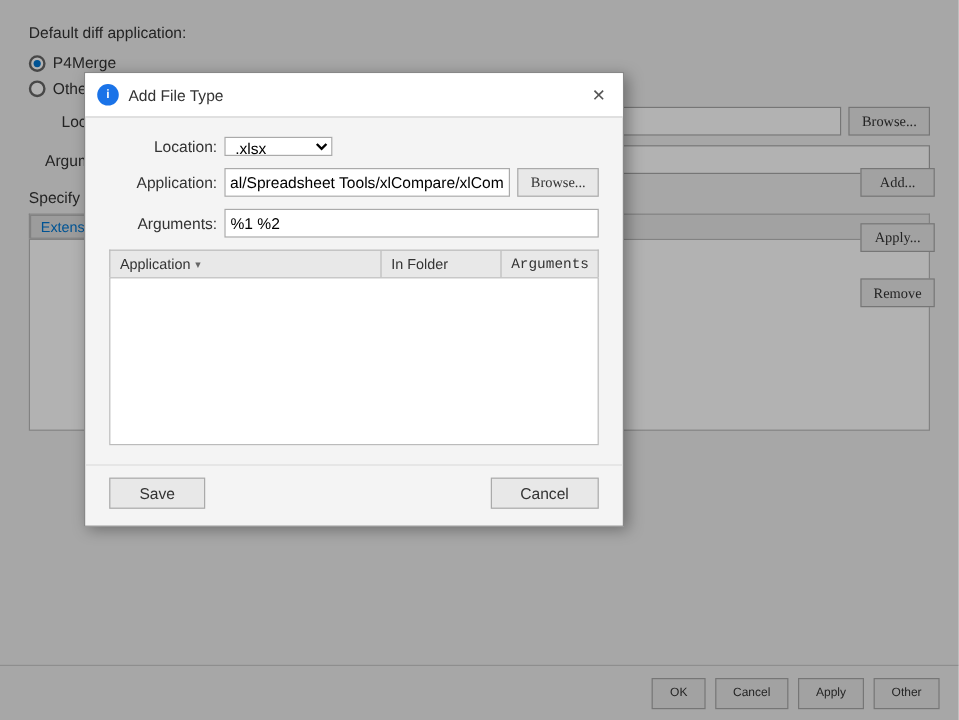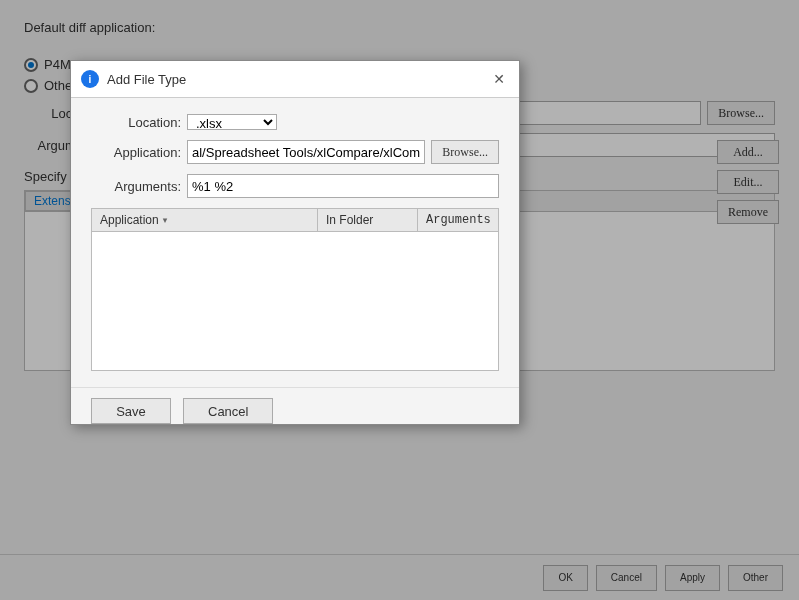--- a/index.html
+++ b/index.html
@@ -18,21 +18,21 @@
       position: absolute;
       top: 0; left: 0;
       width: 100%; height: 100%;
       background: #f0f0f0;
       padding: 20px 24px;
     }
 
     .settings-section-label {
       font-size: 13px;
       color: #333;
-      margin-bottom: 22px;
+      margin-bottom: 10px;
     }
 
     .radio-group {
       margin-bottom: 8px;
     }
 
     .radio-item {
       display: flex;
       align-items: center;
       margin-bottom: 6px;
@@ -252,23 +252,23 @@
     .dialog-th:last-child { border-right: none; font-family: Liberation Mono, monospace; }
 
     .dialog-table-body {
       border: 1px solid #bbb;
       background: white;
       height: 140px;
     }
 
     .dialog-footer {
       display: flex;
-      justify-content: flex-start;
+      justify-content: space-between;
       gap: 12px;
-      padding: 10px 20px 0;
+      padding: 10px 20px 14px;
       border-top: 1px solid #ddd;
       margin-top: 4px;
     }
 
     .btn-dialog {
       height: 26px;
       padding: 0 24px;
       border: 1px solid #aaa;
       background: #e8e8e8;
       font-size: 13px;
@@ -282,21 +282,21 @@
       color: #666;
     }
 
     
     .side-buttons {
       position: absolute;
       right: 20px;
       top: 140px;
       display: flex;
       flex-direction: column;
-      gap: 6px;
+      gap: 22px;
     }
   </style>
 </head>
 <body>
 
 <div class="settings-bg">
   <div class="settings-section-label">Default diff application:</div>
 
   <div class="radio-group">
     <div class="radio-item">
@@ -329,21 +329,21 @@
           <span style="color: #0078d4; cursor:pointer;">Extension</span>
         </div>
       </div>
       <div style="border: 1px solid #bbb; background: white; height: 160px;"></div>
     </div>
   </div>
 </div>
 
 <div class="side-buttons">
   <button class="btn btn-small">Add...</button>
-  <button class="btn btn-small">Edit...</button>
+  <button class="btn btn-small">Apply...</button>
   <button class="btn btn-small">Remove</button>
 </div>
 
 <div class="bottom-bar">
   <button class="btn">OK</button>
   <button class="btn">Cancel</button>
   <button class="btn">Apply</button>
   <button class="btn">Other</button>
 </div>
 

